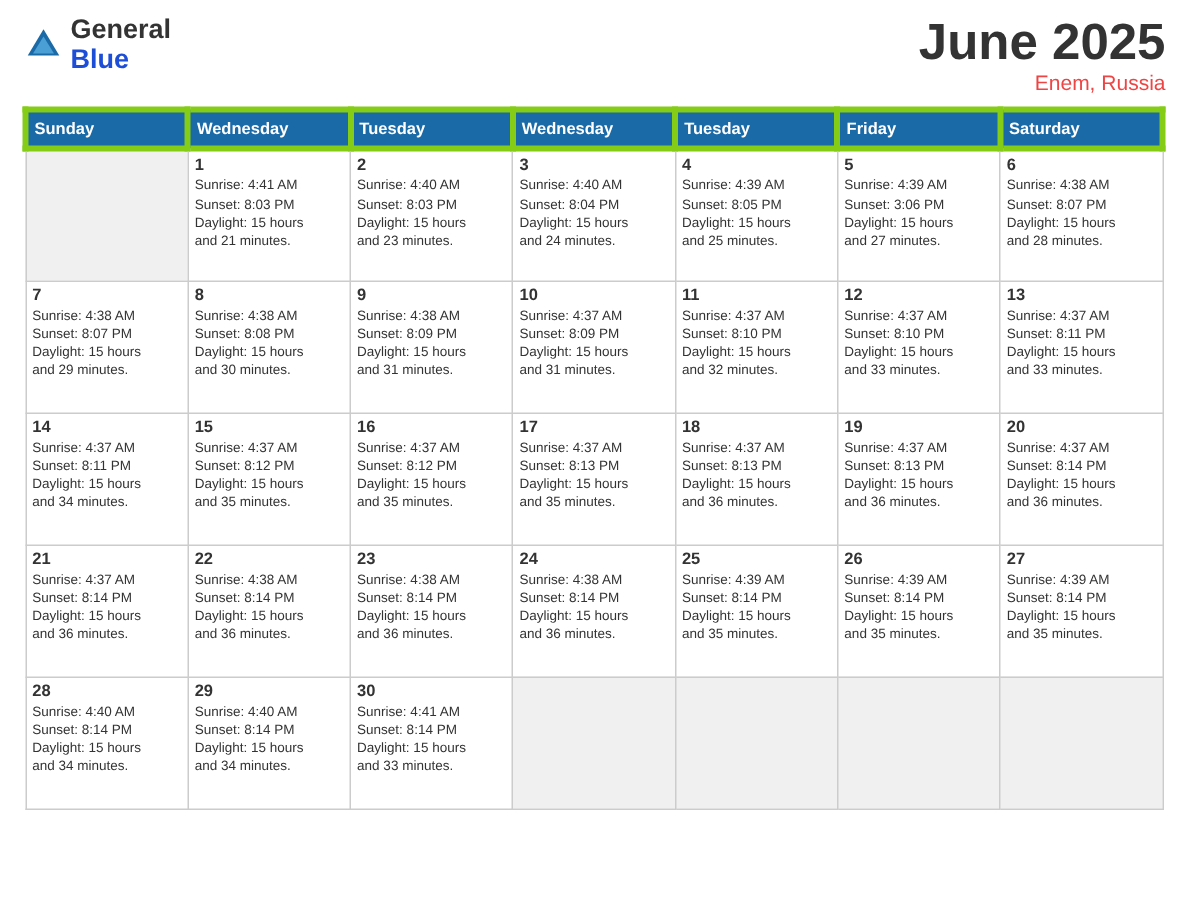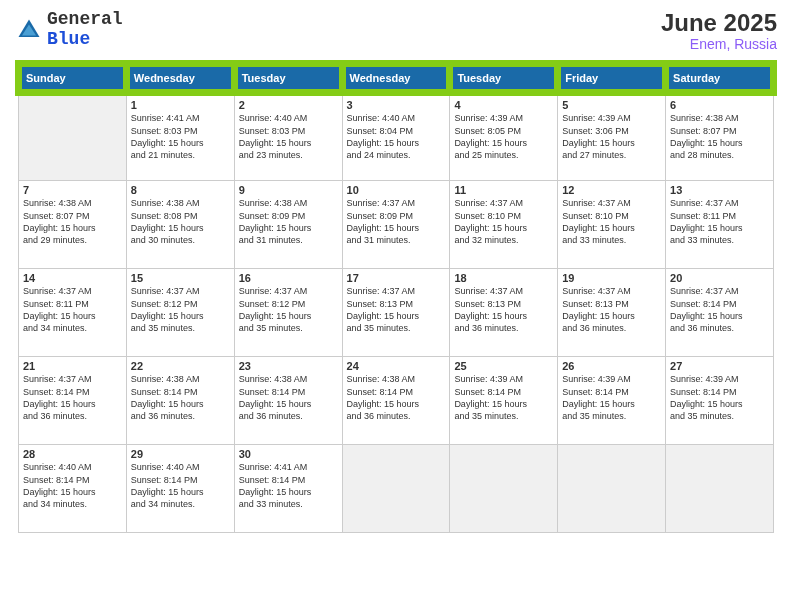--- a/index.html
+++ b/index.html
@@ -23,63 +23,62 @@
       margin-bottom: 8px;
     }
     .logo {
       display: flex;
       align-items: center;
     }
     .logo-text {
       display: flex;
       flex-direction: column;
       line-height: 1.1;
-      font-family: Liberation Mono, monospace;
     }
     .logo-general {
       font-size: 18px;
       font-weight: bold;
       color: #333;
     }
     .logo-blue {
       font-size: 18px;
       font-weight: bold;
       color: #1d4ed8;
     }
     .logo-icon {
       width: 28px;
       height: 28px;
       margin-right: 4px;
     }
     .title-block {
       text-align: right;
     }
     .month-title {
-      font-size: 24px;
+      font-size: 34px;
       font-weight: bold;
       color: #333;
       line-height: 1.1;
     }
     .subtitle {
       font-size: 14px;
-      color: #8b5cf6;
+      color: #ef4444;
     }
     .calendar {
       width: 100%;
       border-collapse: collapse;
       table-layout: fixed;
     }
     .calendar th {
       background: #1a6aa8;
       color: #fff;
       font-size: 11px;
       font-weight: bold;
       padding: 5px 4px;
       text-align: left;
-      border: 7px solid #84cc16;
+      border: 4px solid #84cc16;
     }
     .calendar td {
       border: 1px solid #ccc;
       vertical-align: top;
       padding: 3px 4px;
       font-size: 9px;
       color: #333;
       height: 88px;
       background: #fff;
     }

